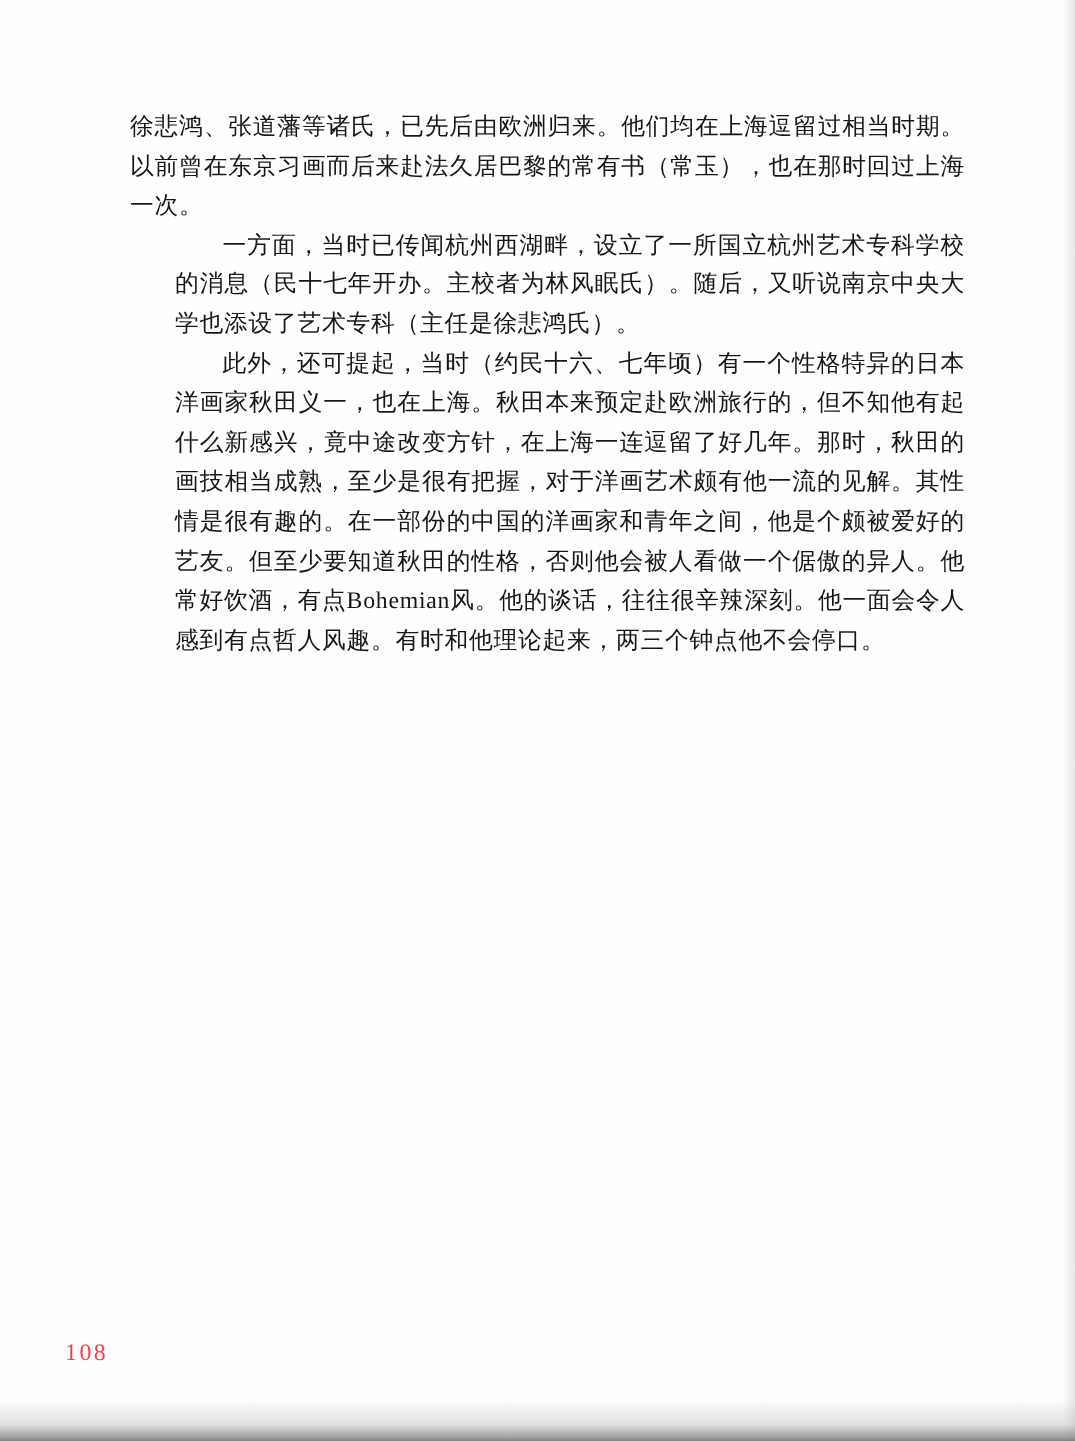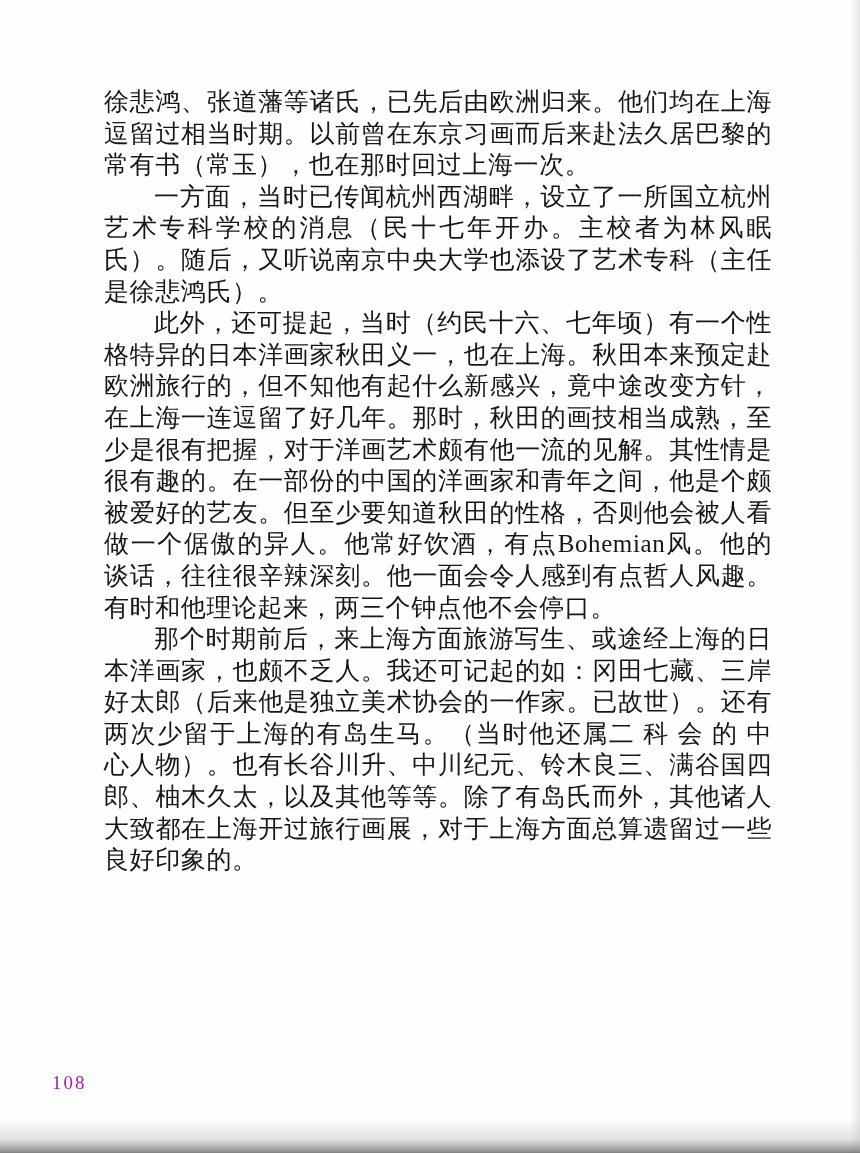--- a/index.html
+++ b/index.html
@@ -35,50 +35,50 @@
       rgba(255,255,255,0) 0%,
       rgba(205,205,205,0.5) 100%);
     pointer-events: none;
   }
   .text-block {
     position: absolute;
     left: 104px;
     top: 86px;
     width: 668px;
     color: #161616;
-    font-size: 25px;
+    font-size: 19px;
     line-height: 31.6px;
     text-align: justify;
     letter-spacing: 0.6px;
   }
   .para {
     margin: 0;
     word-break: break-all;
   }
   .para.indent {
     text-indent: 2em;
+    margin-left: 36px;
   }
   .page-number {
     position: absolute;
     left: 52px;
     top: 1072px;
     font-size: 19px;
     letter-spacing: 2px;
-    color: #a21caf;
+    color: #ef4444;
   }
 </style>
 </head>
 <body>
 
 <div class="scan-page">
 
   <main class="text-block">
       <p class="para">徐悲鸿、张道藩等诸氏，已先后由欧洲归来。他们均在上海逗留过相当时期。以前曾在东京习画而后来赴法久居巴黎的常有书（常玉），也在那时回过上海一次。</p>
       <p class="para indent">一方面，当时已传闻杭州西湖畔，设立了一所国立杭州艺术专科学校的消息（民十七年开办。主校者为林风眠氏）。随后，又听说南京中央大学也添设了艺术专科（主任是徐悲鸿氏）。</p>
       <p class="para indent">此外，还可提起，当时（约民十六、七年顷）有一个性格特异的日本洋画家秋田义一，也在上海。秋田本来预定赴欧洲旅行的，但不知他有起什么新感兴，竟中途改变方针，在上海一连逗留了好几年。那时，秋田的画技相当成熟，至少是很有把握，对于洋画艺术颇有他一流的见解。其性情是很有趣的。在一部份的中国的洋画家和青年之间，他是个颇被爱好的艺友。但至少要知道秋田的性格，否则他会被人看做一个倨傲的异人。他常好饮酒，有点Bohemian风。他的谈话，往往很辛辣深刻。他一面会令人感到有点哲人风趣。有时和他理论起来，两三个钟点他不会停口。</p>
-      <p class="para indent">那个时期前后，来上海方面旅游写生、或途经上海的日本洋画家，也颇不乏人。我还可记起的如：冈田七藏、三岸好太郎（后来他是独立美术协会的一作家。已故世）。还有两次少留于上海的有岛生马。（当时他还属二 科 会 的 中 心人物）。也有长谷川升、中川纪元、铃木良三、满谷国四郎、柚木久太，以及其他等等。除了有岛氏而外，其他诸人大致都在上海开过旅行画展，对于上海方面总算遗留过一些良好印象的。</p>
     </main>
 
   <div class="page-number">108</div>
 
   <div class="right-shadow"></div>
   <div class="bottom-shadow"></div>
 </div>
 
 </body></html>

